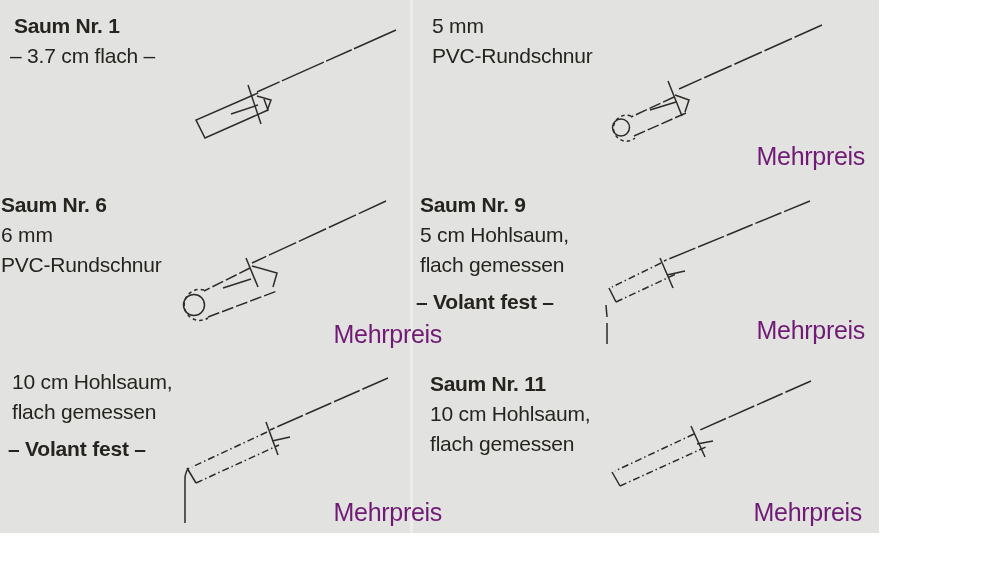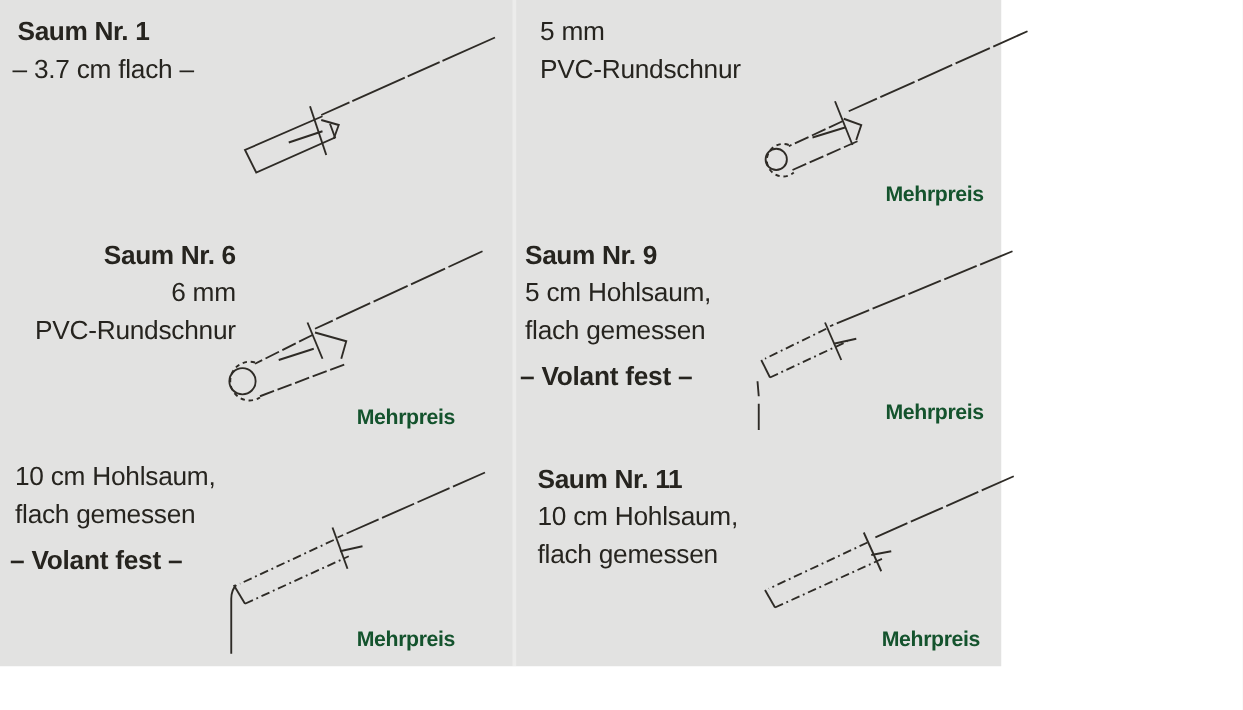--- a/index.html
+++ b/index.html
@@ -13,21 +13,21 @@
   }
   .canvas {
     position: relative;
     width: 994px;
     height: 568px;
     background: #ffffff;
   }
   .board {
     position: absolute;
     left: 0; top: 0;
-    width: 801px;
+    width: 879px;
     height: 533px;
     background: #e2e2e1;
   }
   .seam {
     position: absolute;
     left: 410px; top: 0;
     width: 3px; height: 533px;
     background: rgba(255,255,255,0.35);
   }
   .sketch {
@@ -49,30 +49,30 @@
     letter-spacing: -0.3px;
   }
   .txt p { margin: 0; }
   .txt p.dashline { margin-left: -4px; }
   .txt p.note {
     margin: 7px 0 0 -4px;
     font-weight: bold;
   }
   .mp {
     position: absolute;
-    color: #14532d;
-    font-size: 17px;
-    font-weight: bold;
+    color: #701a75;
+    font-size: 25px;
+    font-weight: normal;
     line-height: 30px;
     letter-spacing: -0.3px;
     white-space: nowrap;
   }
   #t1 { left: 14px;  top: 11px;  }
   #t2 { left: 432px; top: 11px;  }
-  #t3 { left: 28px;  top: 190px; text-align: right; }
+  #t3 { left: 1px;  top: 190px; }
   #t4 { left: 420px; top: 190px; }
   #t5 { left: 12px;  top: 367px; }
   #t6 { left: 430px; top: 369px; }
   #m2 { right: 14px;  top: 141px; }
   #m3 { right: 437px; top: 319px; }
   #m4 { right: 14px;  top: 315px; }
   #m5 { right: 437px; top: 497px; }
   #m6 { right: 17px;  top: 497px; }
   svg .st {
     fill: none;

